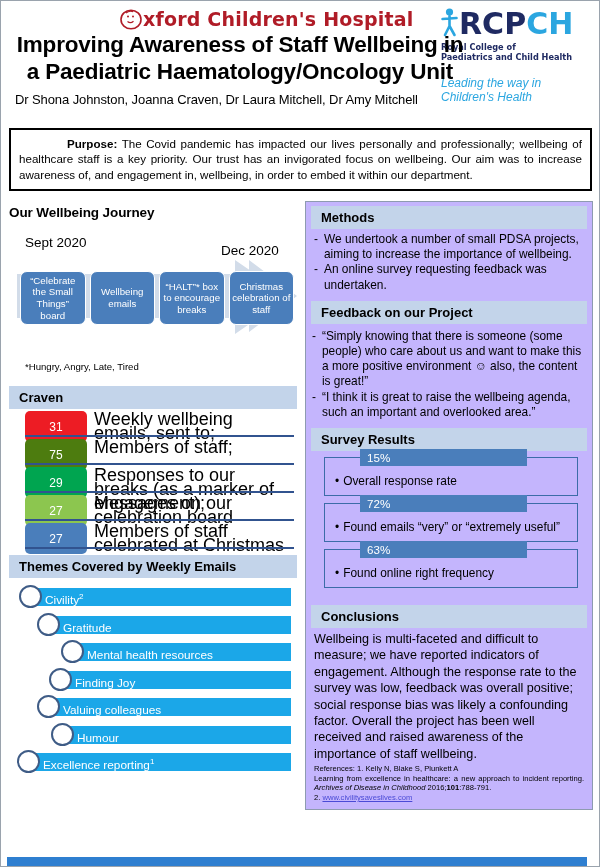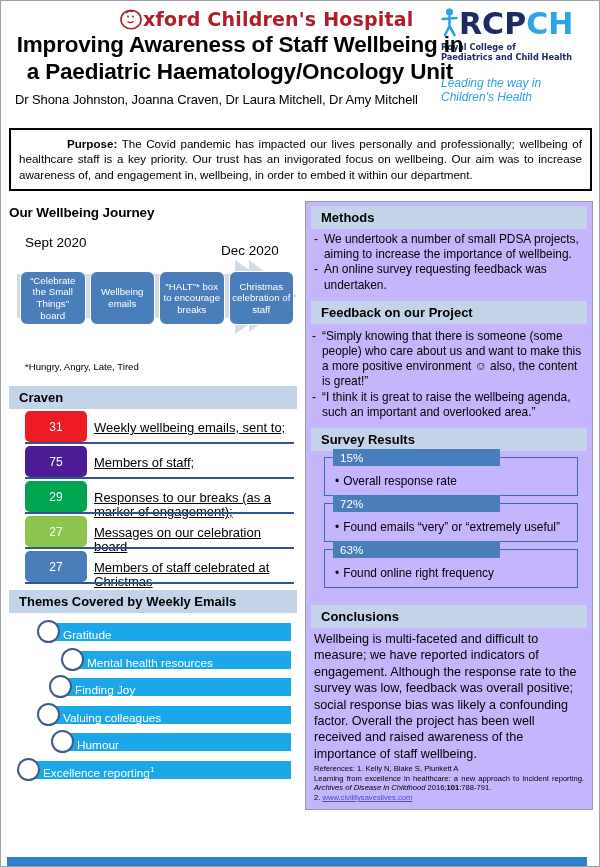--- a/index.html
+++ b/index.html
@@ -208,21 +208,21 @@
     position: absolute;
     left: 16px;
     top: 160px;
     font-size: 9.6px;
   }
 
   
   .results-list { margin-top: 0; }
   .res-row {
     position: relative;
-    height: 35px;
+    height: 28px;
   }
   .res-box {
     position: absolute;
     left: 16px;
     top: 2px;
     width: 62px;
     height: 31px;
     border-radius: 5px;
     color: #ffffff;
     font-size: 12px;
@@ -236,24 +236,23 @@
     left: 16px;
     right: 3px;
     bottom: 0;
     height: 2px;
     background: #31538f;
   }
   .res-text {
     position: absolute;
     left: 85px;
     right: 4px;
-    top: 12px;
-    font-size: 13px;
+    top: 3px;
+    font-size: 18px;
     line-height: 14px;
-    text-decoration: underline;
   }
 
   
   .themes { position: relative; padding-top: 7px; }
   .theme-row {
     position: relative;
     height: 27.5px;
   }
   .theme-bar {
     position: absolute;
@@ -302,21 +301,21 @@
   }
   .survey-body {
     border: 1.6px solid #3c6ca8;
     padding: 16px 6px 7px 10px;
     font-size: 11.9px;
     line-height: 14px;
     box-sizing: border-box;
   }
   .survey-pct {
     position: absolute;
-    left: 9px;
+    left: 36px;
     top: -8px;
     width: 167px;
     height: 17px;
     background: #4a7ebb;
     color: #ffffff;
     font-size: 11.6px;
     line-height: 17px;
     padding-left: 7px;
     box-sizing: border-box;
   }
@@ -421,21 +420,21 @@
     </div>
 
     <div class="band">Craven</div>
     <div class="results-list">
       <div class="res-row">
         <div class="res-box" style="background: rgb(237, 28, 36);">31</div>
         <div class="res-text">Weekly wellbeing emails, sent to;</div>
         <div class="res-rule"></div>
       </div>
       <div class="res-row">
-        <div class="res-box" style="background: #4c1d95;">75</div>
+        <div class="res-box" style="background: #4d7c0f;">75</div>
         <div class="res-text">Members of staff;</div>
         <div class="res-rule"></div>
       </div>
       <div class="res-row">
         <div class="res-box" style="background: rgb(0, 165, 80);">29</div>
         <div class="res-text">Responses to our breaks (as a marker of engagement);</div>
         <div class="res-rule"></div>
       </div>
       <div class="res-row">
         <div class="res-box" style="background: rgb(140, 198, 79);">27</div>
@@ -444,20 +443,24 @@
       </div>
       <div class="res-row">
         <div class="res-box" style="background: rgb(74, 126, 187);">27</div>
         <div class="res-text">Members of staff celebrated at Christmas</div>
         <div class="res-rule"></div>
       </div>
     </div>
 
     <div class="band" style="margin-top:6px;">Themes Covered by Weekly Emails</div>
     <div class="themes">
+      <div class="theme-row">
+        <div class="theme-circle" style="left: 10px;"></div>
+        <div class="theme-bar" style="left: 28px;"><span>Civility</span><span class="theme-sup">2</span></div>
+      </div>
       <div class="theme-row">
         <div class="theme-circle" style="left: 28px;"></div>
         <div class="theme-bar" style="left: 46px;"><span>Gratitude</span><span class="theme-sup"></span></div>
       </div>
       <div class="theme-row">
         <div class="theme-circle" style="left: 52px;"></div>
         <div class="theme-bar" style="left: 70px;"><span>Mental health resources</span><span class="theme-sup"></span></div>
       </div>
       <div class="theme-row">
         <div class="theme-circle" style="left: 40px;"></div>

